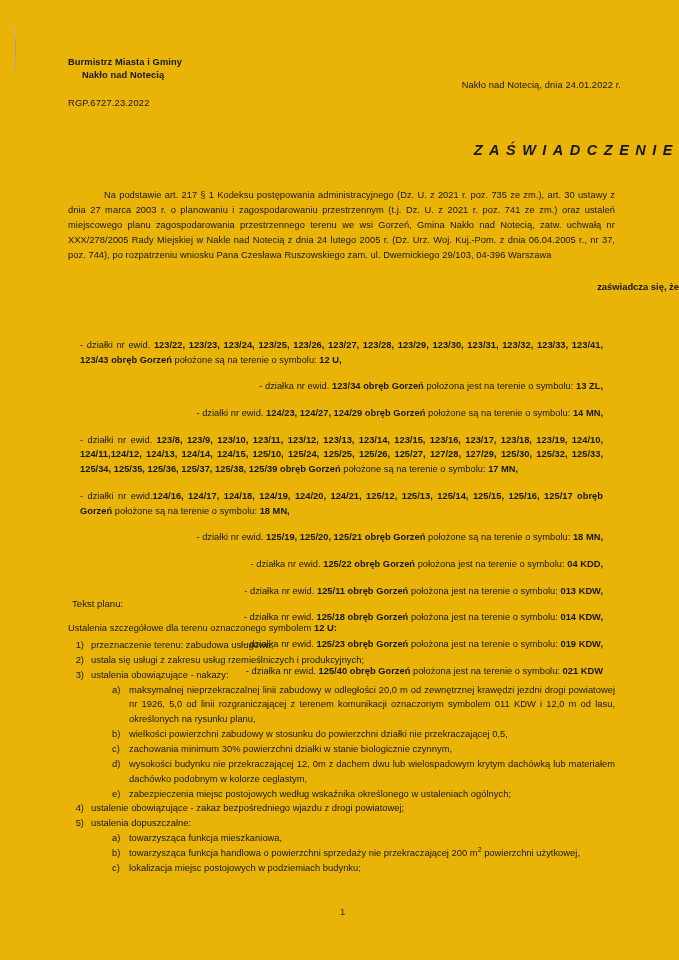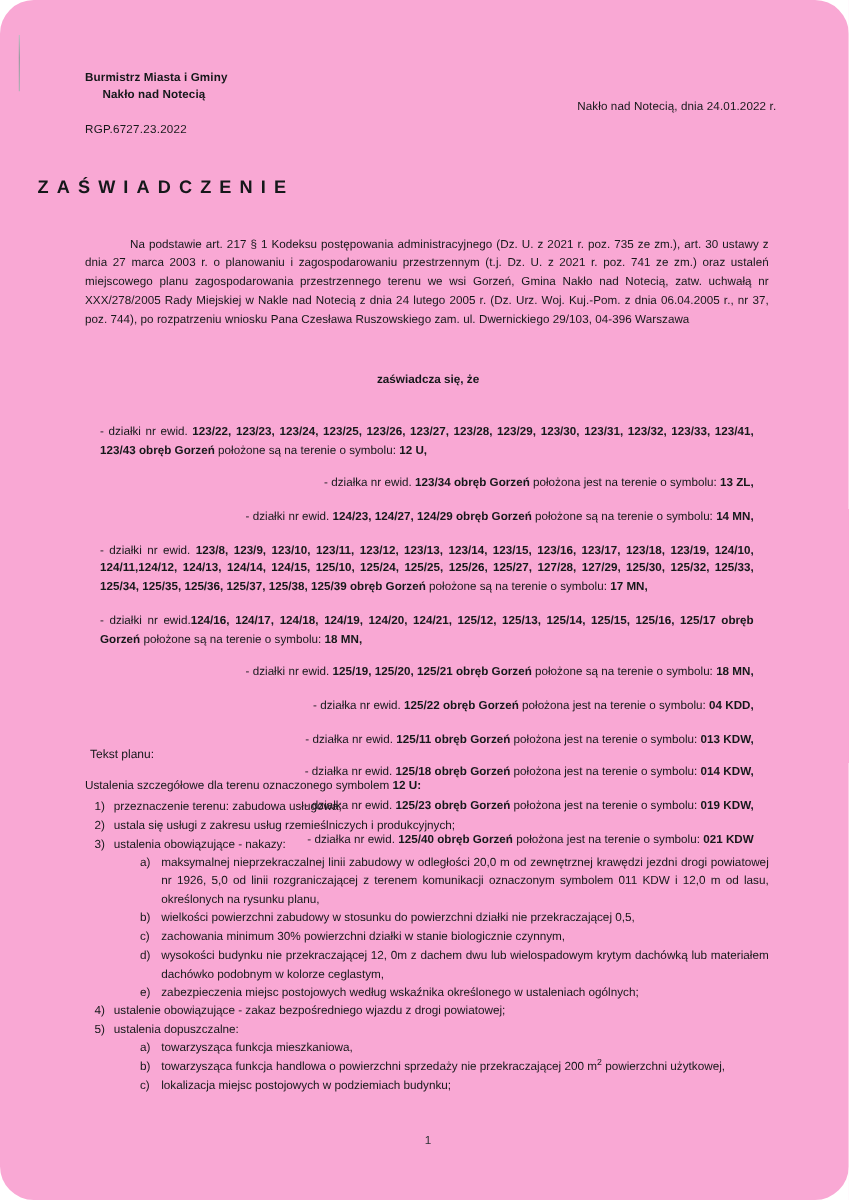--- a/index.html
+++ b/index.html
@@ -7,24 +7,23 @@
     padding: 0;
     background: #ffffff;
   }
   body {
     font-family: "Liberation Sans", sans-serif;
   }
   .page {
     position: relative;
     width: 679px;
     height: 960px;
-    background: #f9a8d4;
+    background: #eab308;
     overflow: hidden;
     color: #15181a;
-    border-radius: 27px;
   }
   
   .scan-mark {
     position: absolute;
     left: 15px;
     top: 28px;
     width: 1px;
     height: 45px;
     background: linear-gradient(to bottom, #b9c0c2, #8e9699 40%, #a8b0b2);
     opacity: .85;
@@ -62,46 +61,47 @@
     left: 68px;
     top: 98px;
     font-size: 9.3px;
     letter-spacing: .2px;
   }
   .doc-title {
     position: absolute;
     left: 0;
     right: 0;
     top: 142px;
-    text-align: left;
+    text-align: right;
     font-size: 14.5px;
     font-weight: bold;
     letter-spacing: 6.5px;
     padding-left: 30px;
+    font-style: italic;
   }
 
   
   .legal-basis {
     position: absolute;
     left: 68px;
     top: 188px;
     width: 547px;
     font-size: 9.3px;
     line-height: 1.62;
     text-align: justify;
     text-indent: 36px;
     letter-spacing: .05px;
   }
 
   .attest-line {
     position: absolute;
     left: 0;
     right: 0;
-    top: 297px;
-    text-align: center;
+    top: 281px;
+    text-align: right;
     font-size: 9.4px;
     font-weight: bold;
     padding-left: 6px;
   }
 
   
   .parcels {
     position: absolute;
     left: 68px;
     top: 326px;

